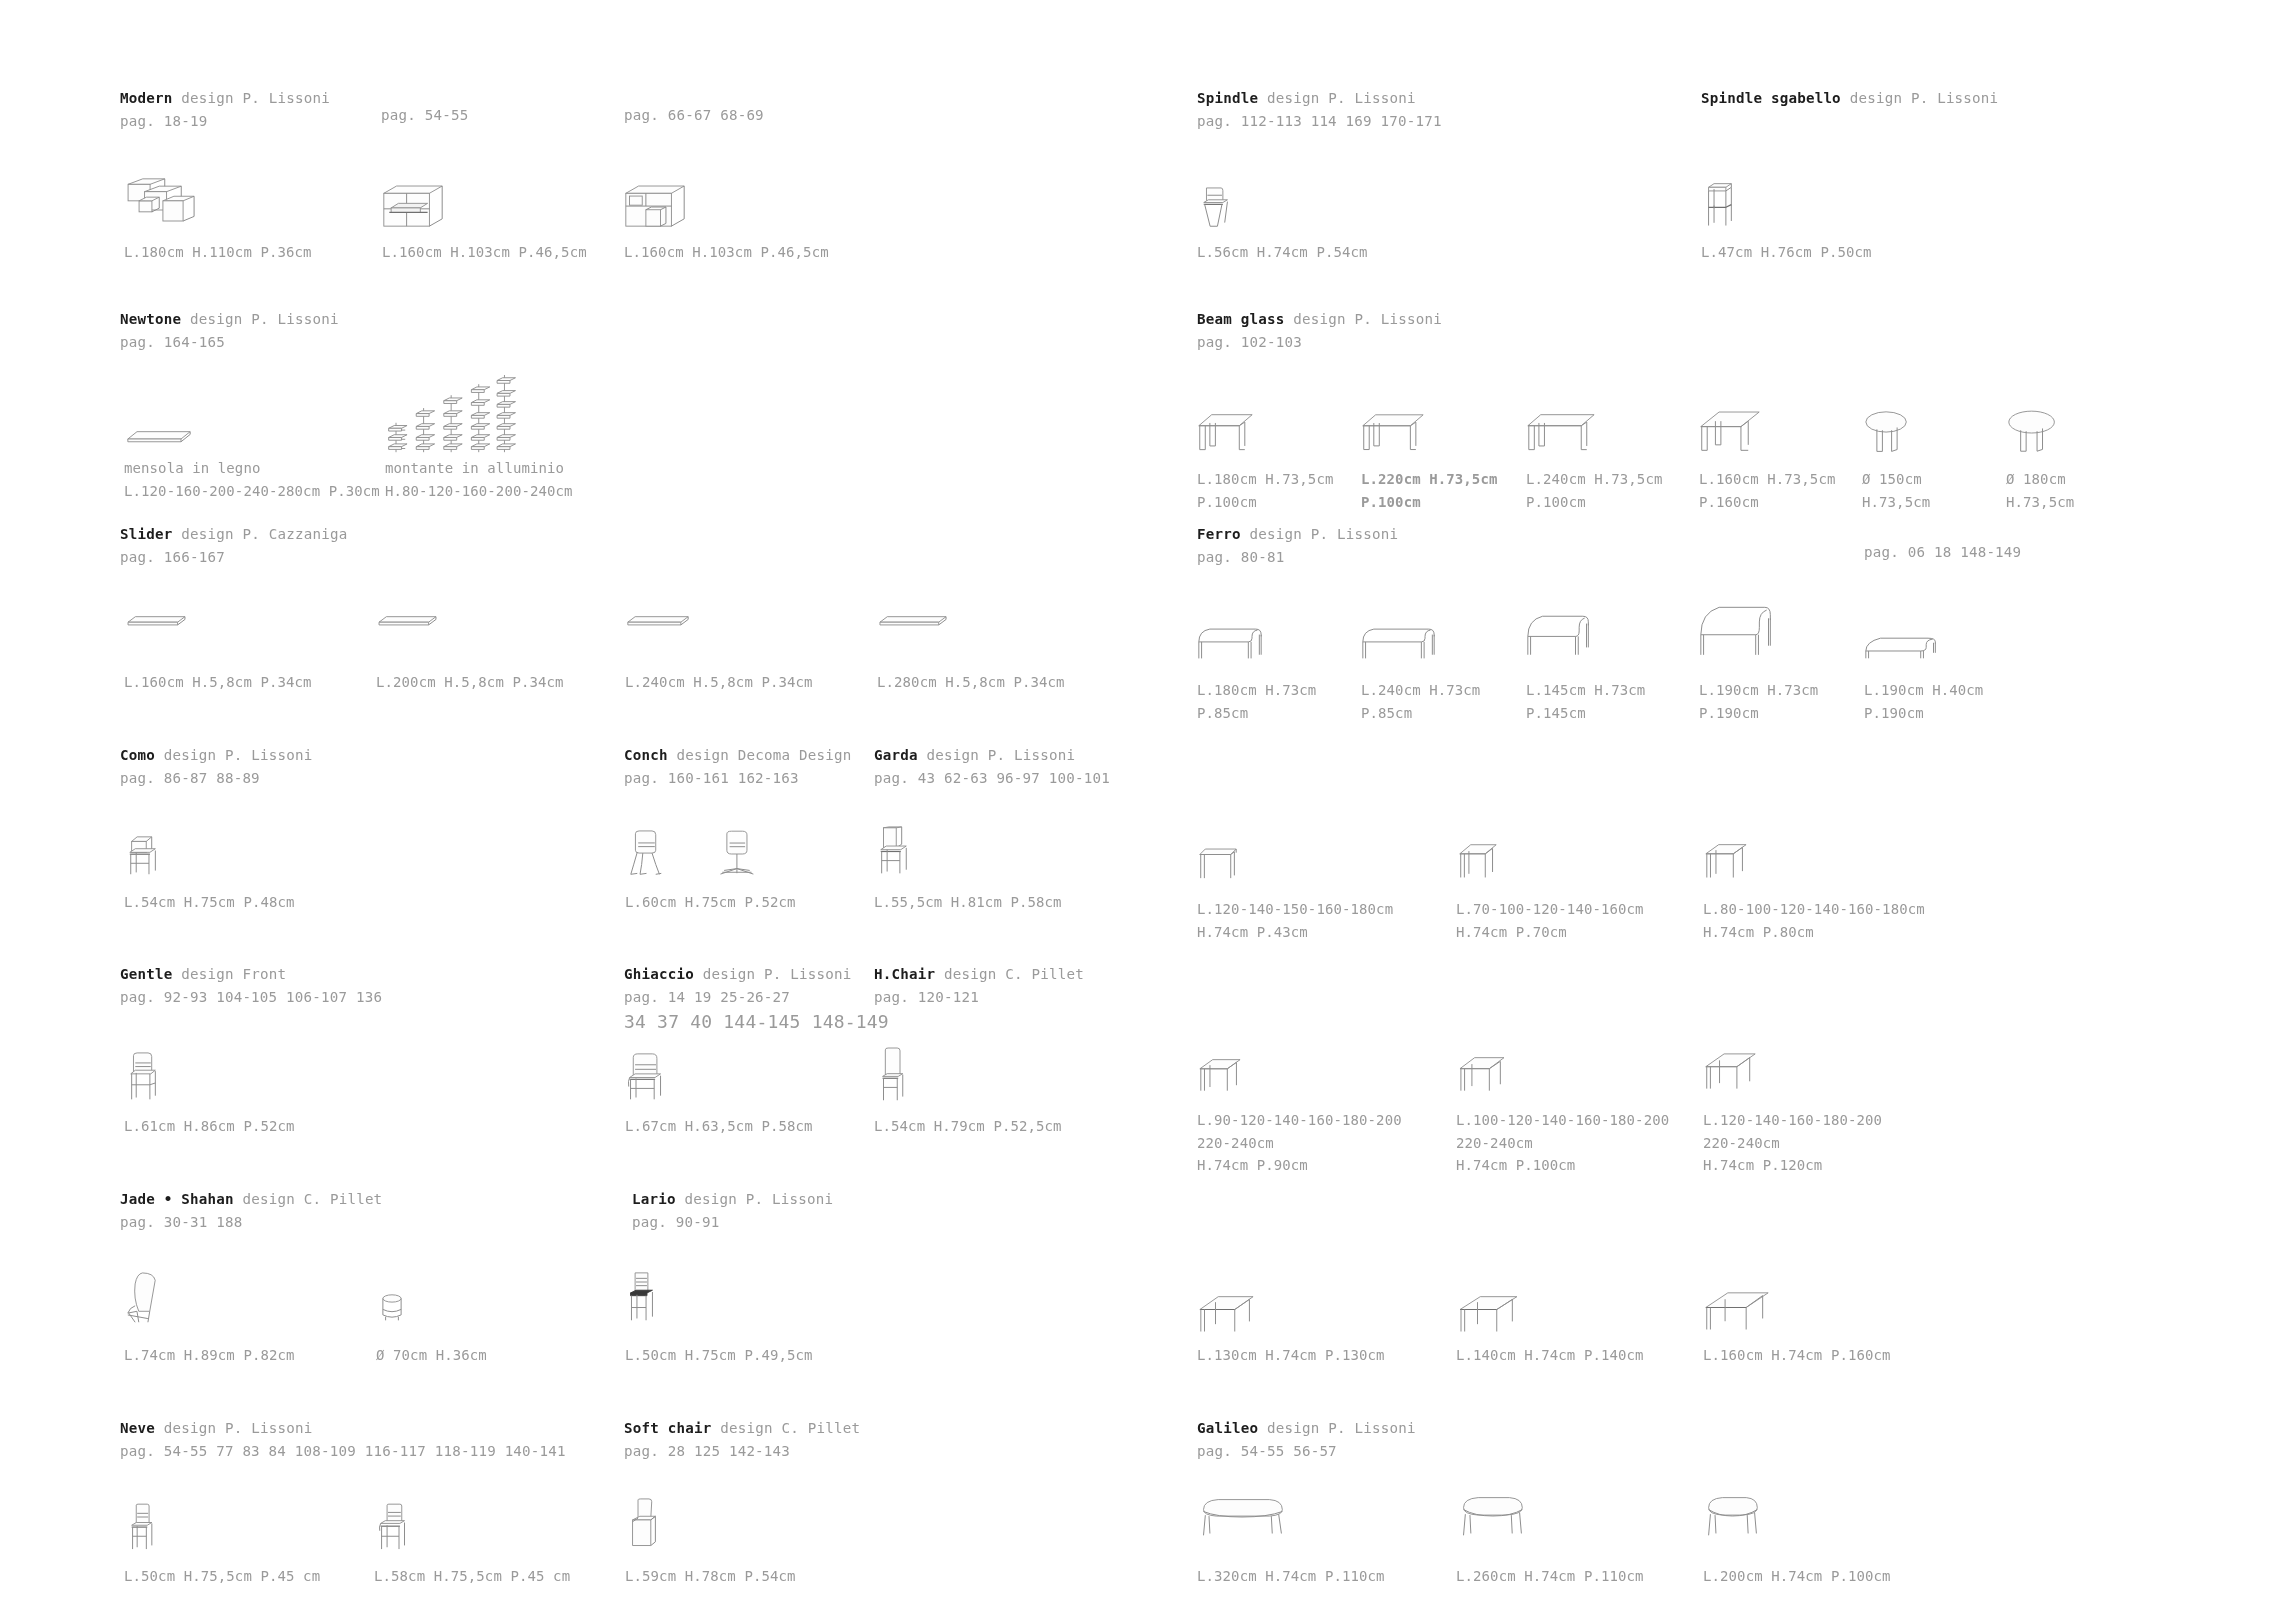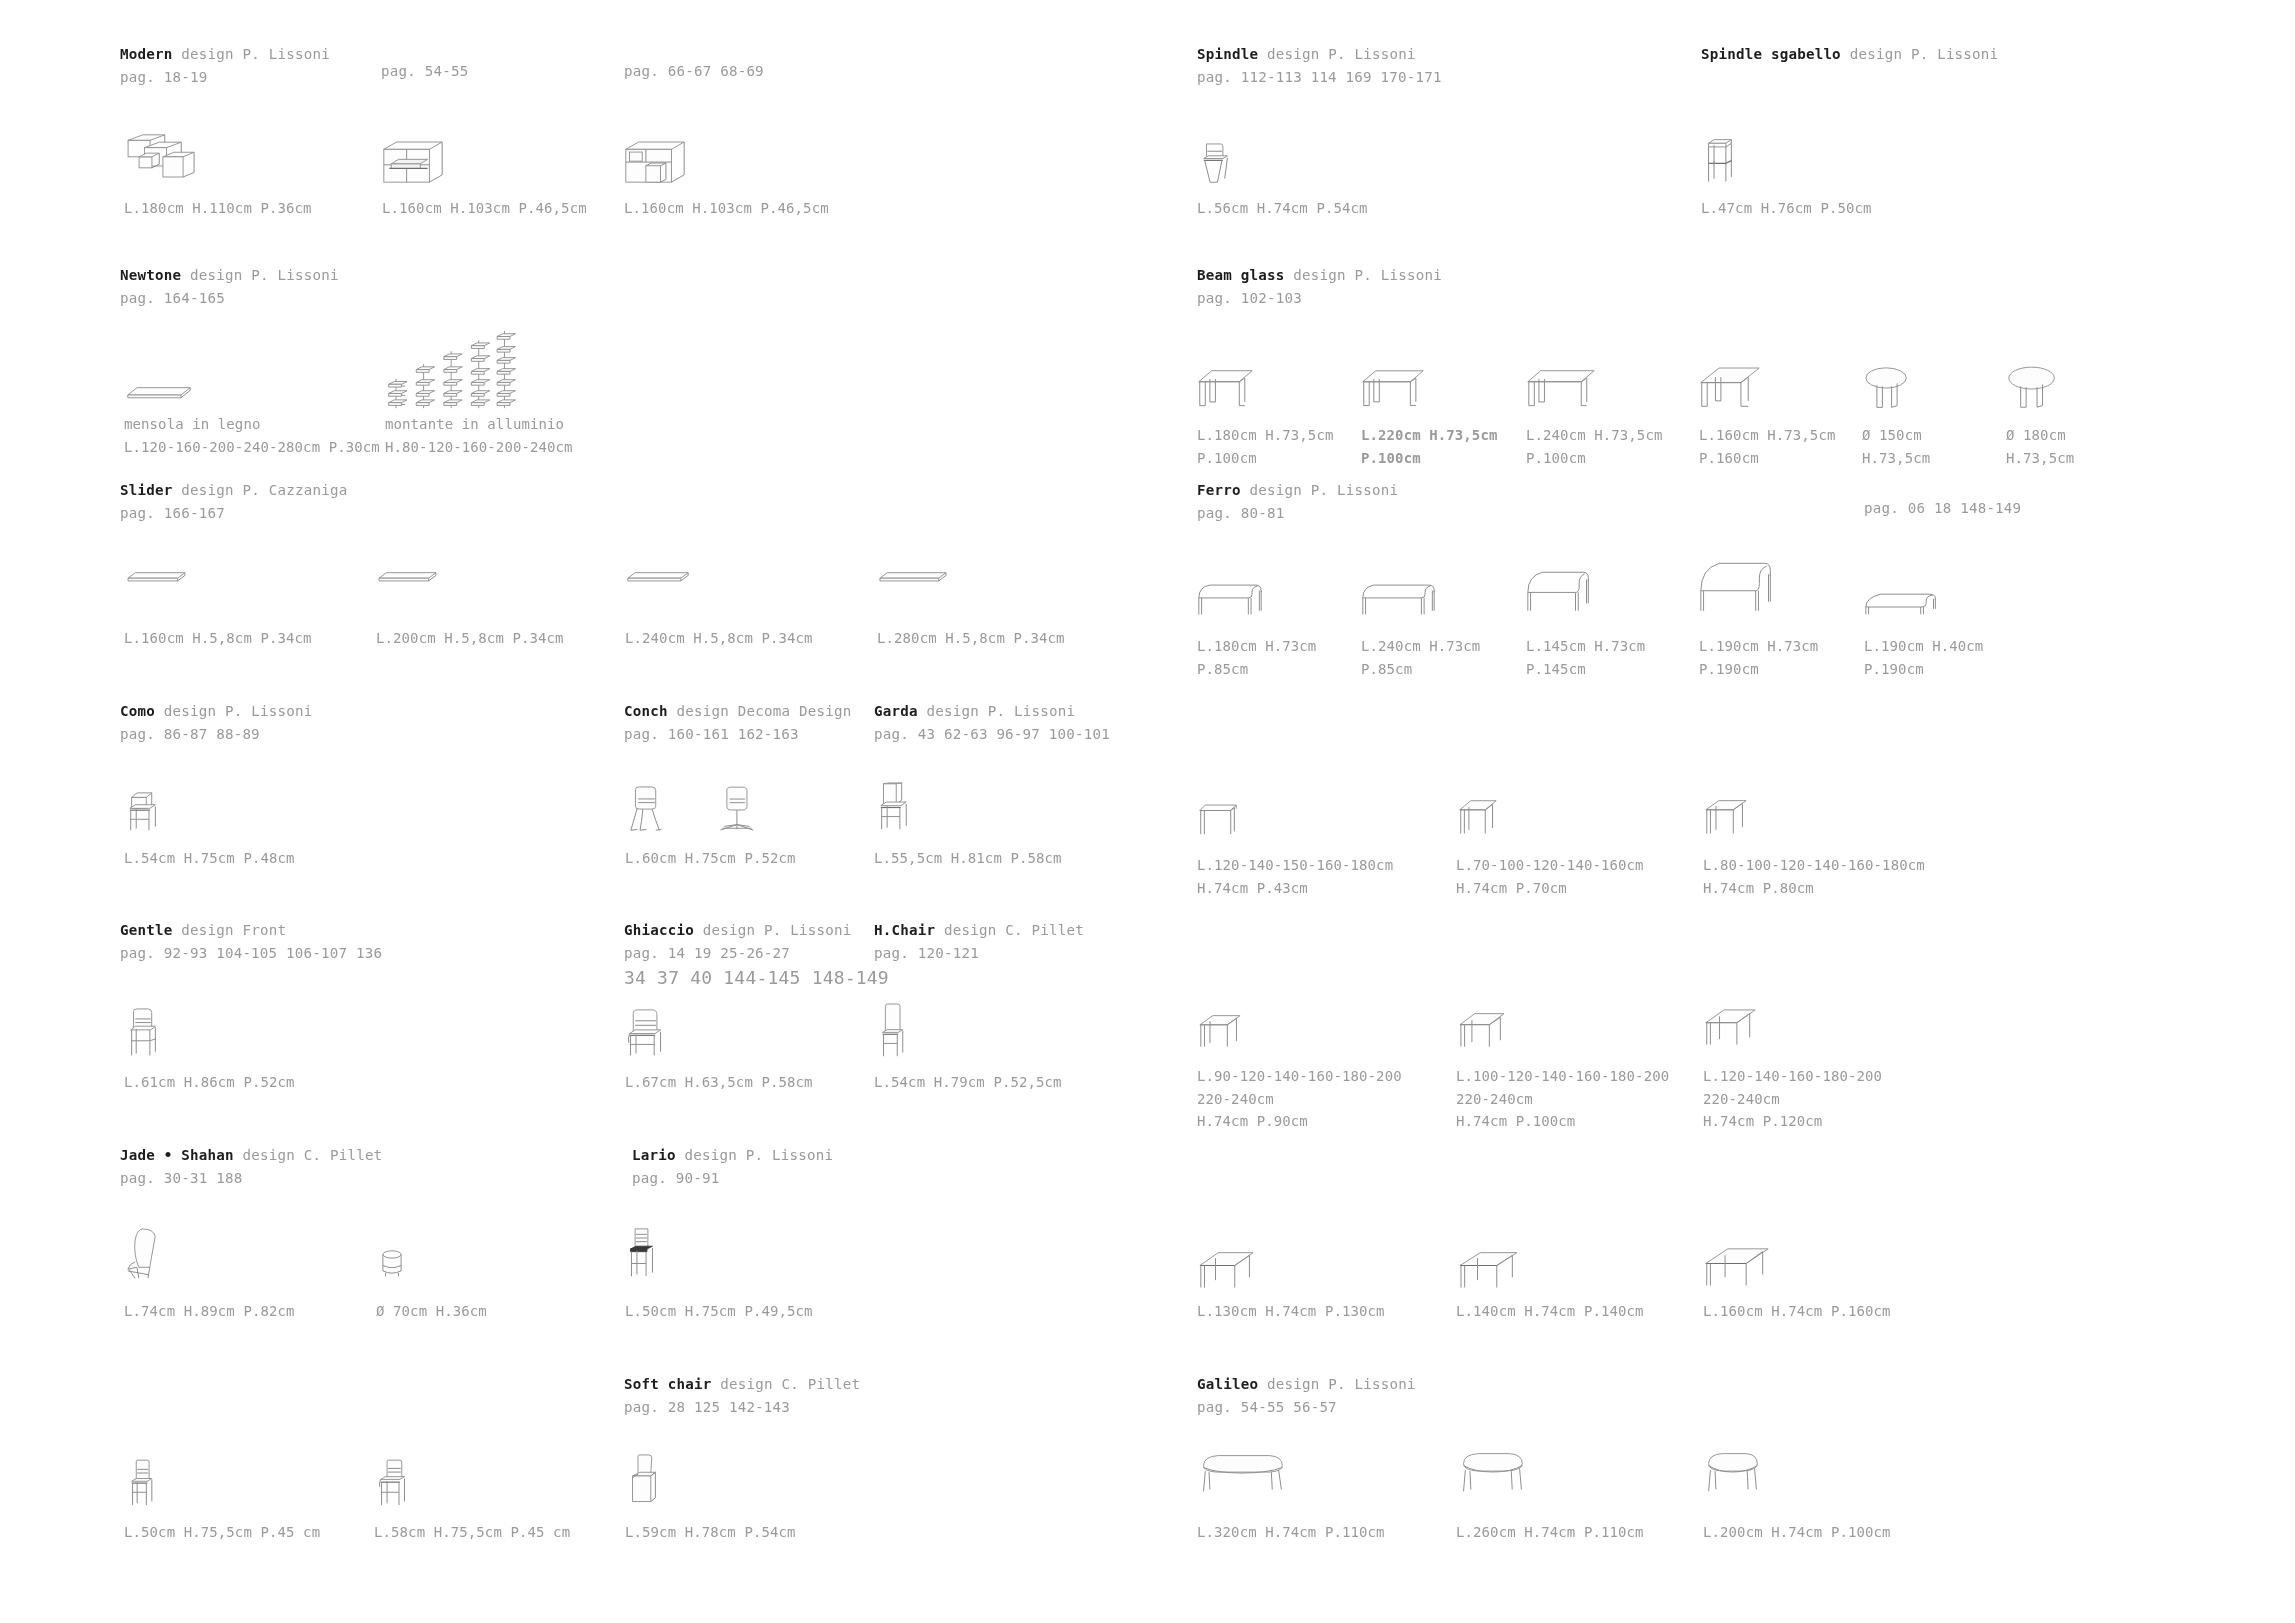--- a/index.html
+++ b/index.html
@@ -1,21 +1,21 @@
 <!DOCTYPE html>
 <html style="font-size:14.7px"><head>
 <meta charset="utf-8">
 <style>
   html,body{margin:0;padding:0;background:#ffffff;}
   body{
     width:2296px;height:1624px;position:relative;overflow:hidden;
     font-family:"DejaVu Sans Mono","Liberation Mono",monospace;
     -webkit-font-smoothing:antialiased;
   }
-  .page{position:absolute;inset:0;}
+  .page{position:absolute;inset:0;margin-top:44px;}
 
   
   .hd{position:absolute;white-space:nowrap;line-height:1.55;}
   .hd .nm{font-weight:bold;color:#1d1d1d;font-size:14.2px;letter-spacing:0.2px;}
   .hd .dz{color:#9a9a9a;font-size:14.2px;letter-spacing:0.2px;}
   .hd .pg{display:block;color:#9a9a9a;font-size:14.2px;letter-spacing:0.2px;}
   .hd .pg2{display:block;color:#9a9a9a;font-size:18px;letter-spacing:0.2px;}
 
   
   .pgonly{position:absolute;color:#9a9a9a;font-size:14.2px;white-space:nowrap;letter-spacing:0.2px;}
@@ -412,20 +412,25 @@
   <path class="dark" d="M5 24 L11 21 L29 21 L23 24 Z"></path>
   <path class="dark" d="M5 24 L23 24 L23 27 L5 27 Z"></path>
   <path class="ln" d="M6 27 L6 54 M22 27 L22 54 M29 23 L29 50 M12 26 L12 52"></path>
   <path class="ln" d="M6 40 L22 40"></path>
  </svg>
 </div>
 <div class="dim" style="left:625px;top:1300px;">
   <span>L.50cm  H.75cm  P.49,5cm</span>
 </div>
 
+<div class="hd" style="left:120px;top:1373px;">
+  <span class="nm">Neve</span>
+  <span class="dz">design P. Lissoni</span>
+  <span class="pg">pag. 54-55 77 83 84 108-109 116-117 118-119 140-141</span>
+</div>
 <div class="hd" style="left:624px;top:1373px;">
   <span class="nm">Soft chair</span>
   <span class="dz">design C. Pillet</span>
   <span class="pg">pag. 28 125 142-143</span>
 </div>
 
 <div class="ico" style="left:128px;top:1459px;">
  <svg width="27.5" height="50" viewBox="0 0 30 54">
   <path class="fl" d="M9 2 Q9 1 11 1 L21 1 Q23 1 23 3 L23 22 L9 22 Z"></path>
   <path class="ln" d="M10 11 L22 11 M10 15 L22 15"></path>

